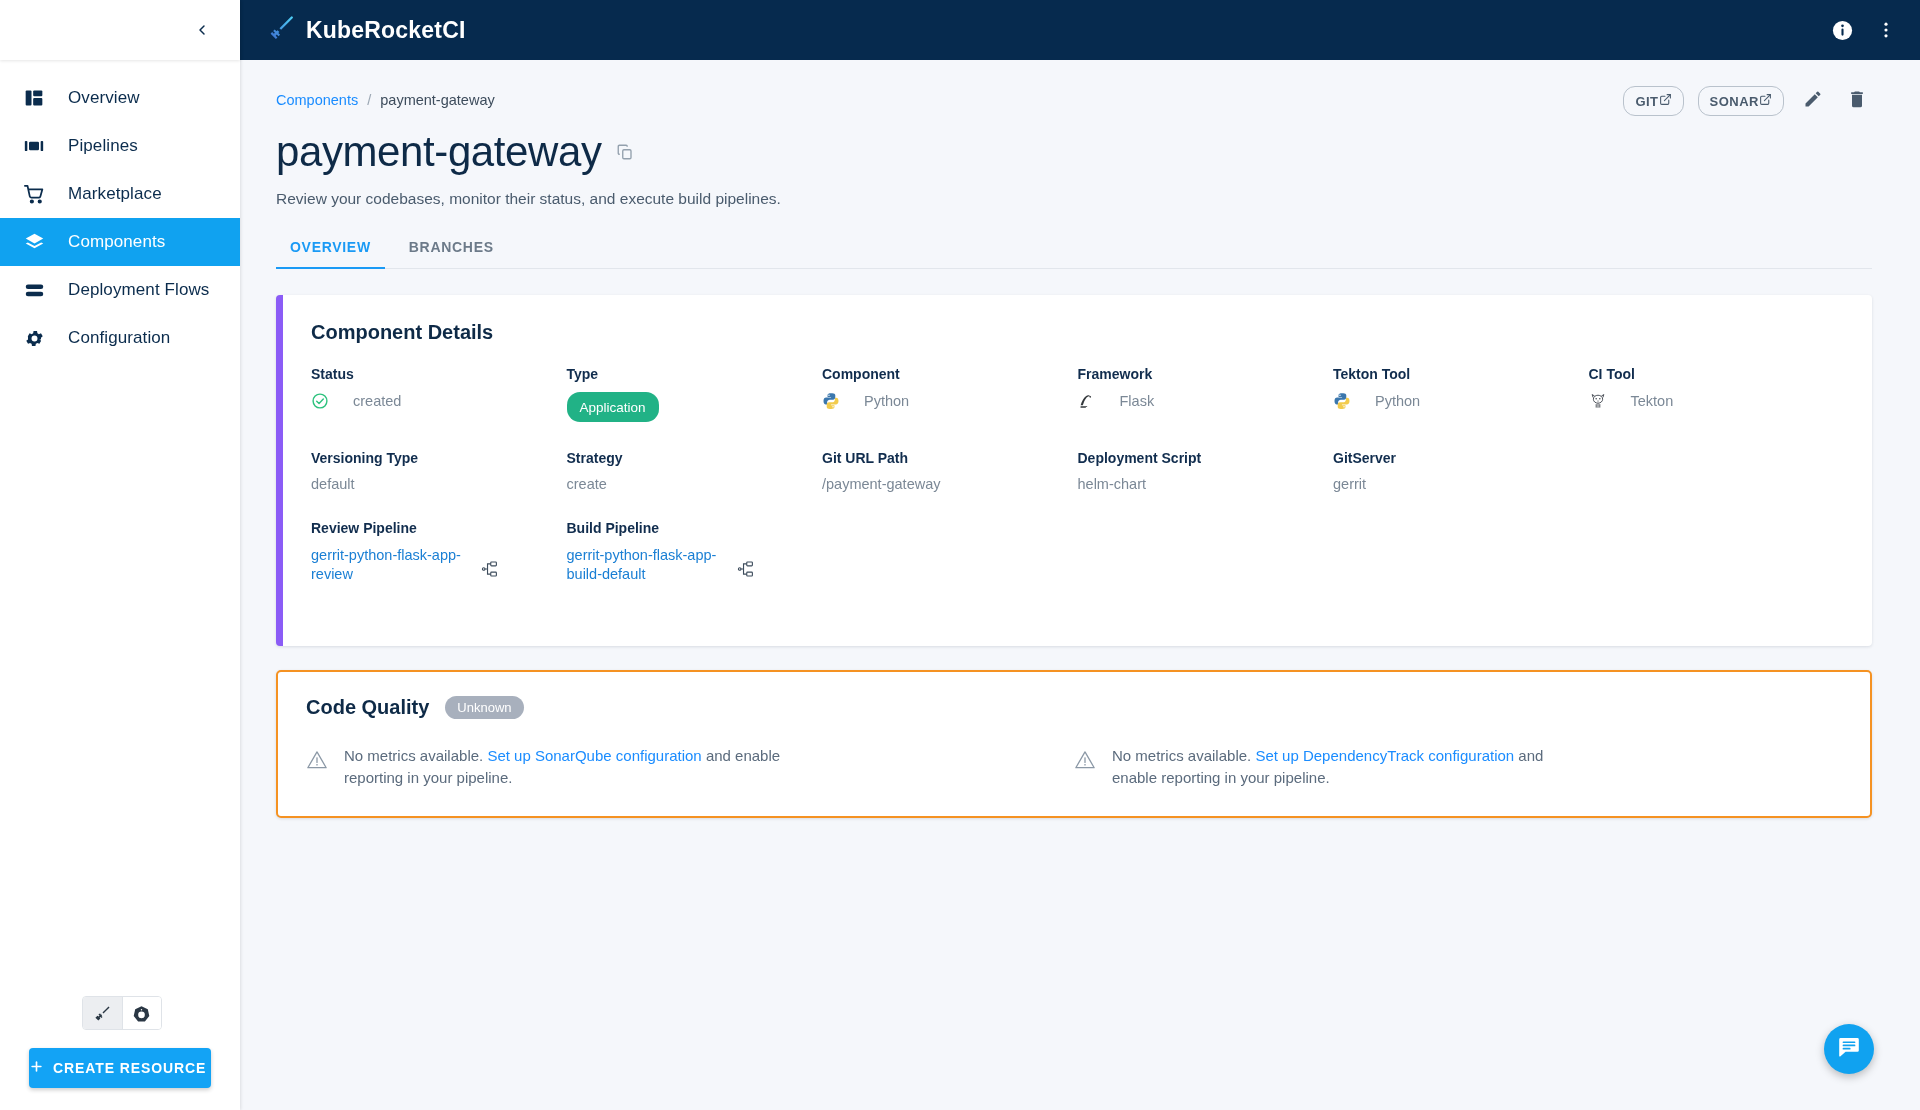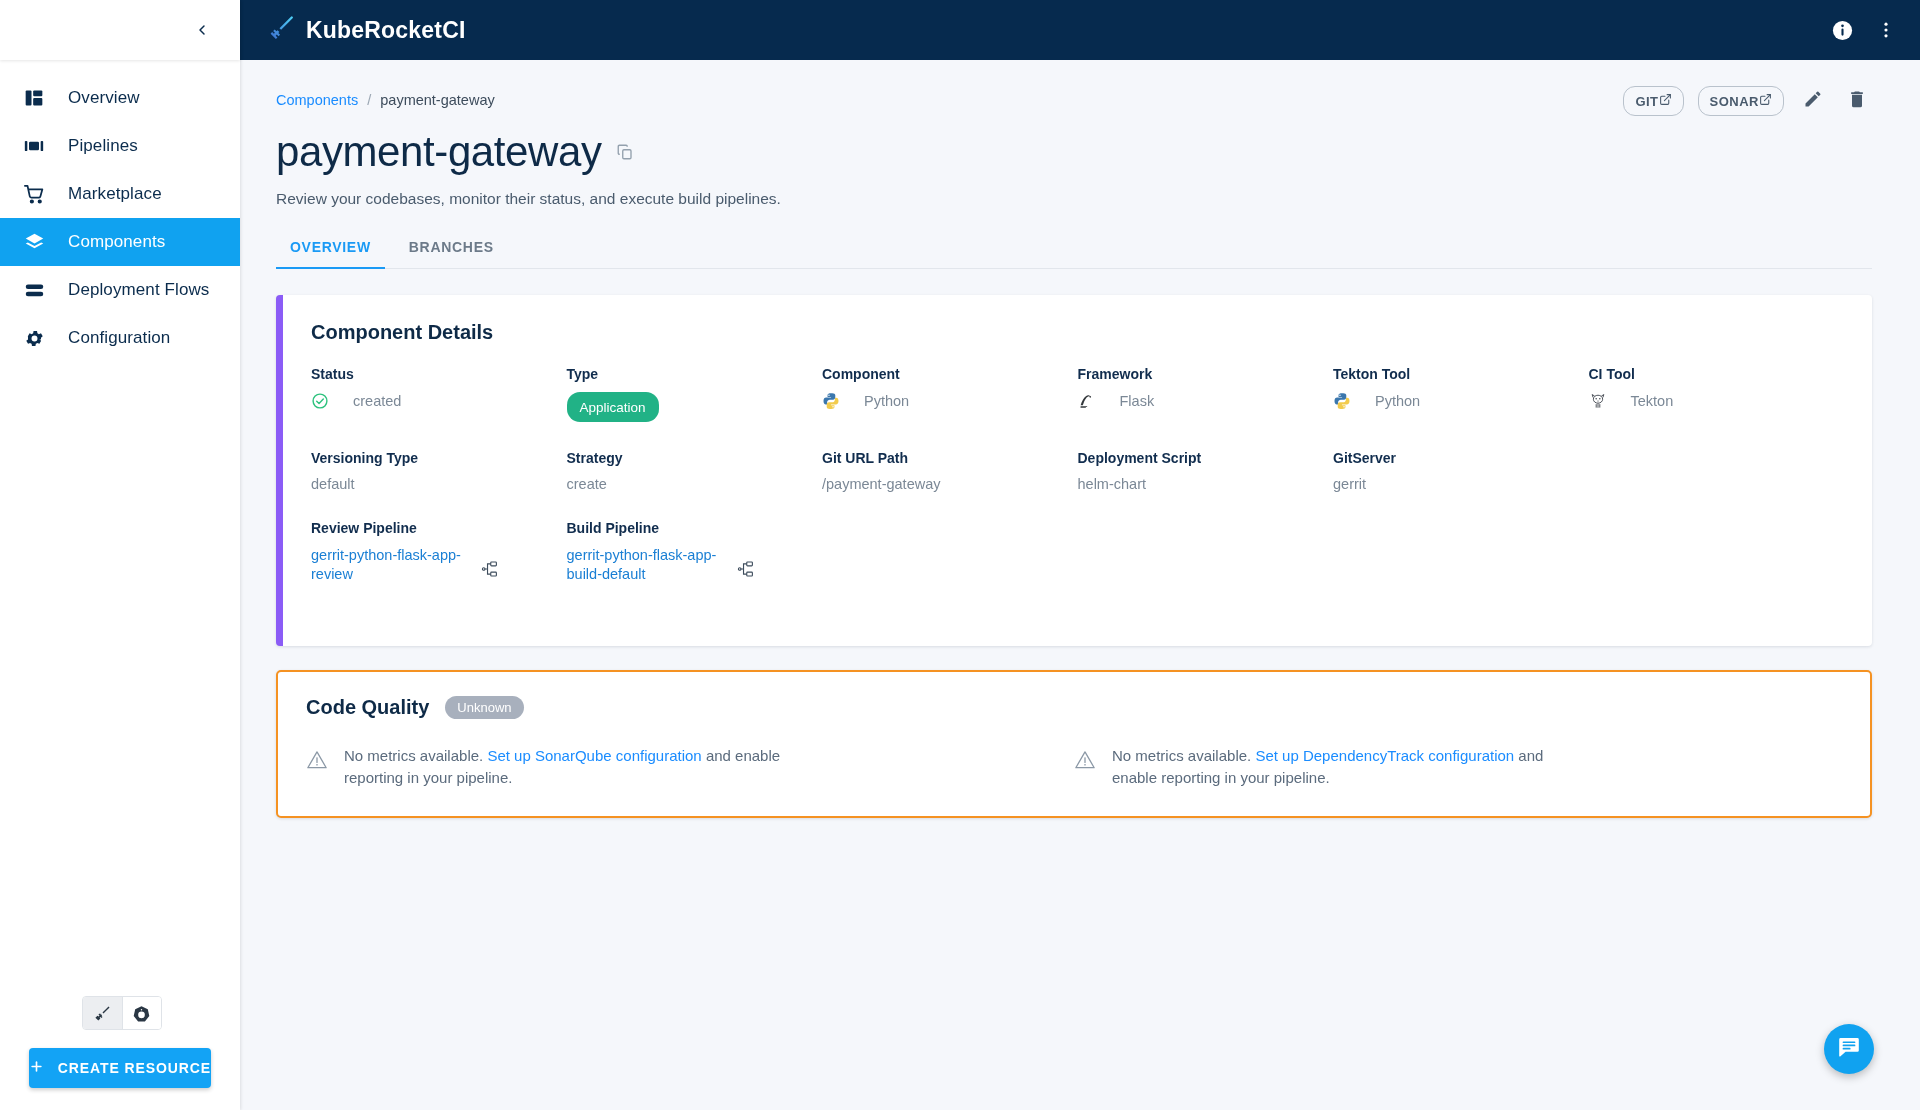--- a/index.html
+++ b/index.html
@@ -47,21 +47,21 @@
     border: 1px solid #dfe3e8; border-radius: 4px; overflow: hidden;
   }
   .icon-toggle {
     width: 40px; height: 32px; display: flex; align-items: center; justify-content: center;
     cursor: pointer; background: #fff; font-size: 15px;
   }
   .icon-toggle.selected { background: #eceef1; }
   .icon-toggle + .icon-toggle { border-left: 1px solid #dfe3e8; }
   .create-btn {
     margin: 0 auto; width: 182px; height: 40px; background: #13a3f5; color: #fff;
-    border: none; border-radius: 4px; display: flex; align-items: center; justify-content: space-between;
+    border: none; border-radius: 4px; display: flex; align-items: center; justify-content: flex-start;
     gap: 9px; font-size: 14px; font-weight: 700; letter-spacing: .9px; cursor: pointer;
     box-shadow: 0 2px 4px rgba(0,0,0,.20);
   }
 
   
   .main { flex: 1; display: flex; flex-direction: column; min-width: 0; }
   .topbar {
     height: 60px; background: #062a4e; display: flex; align-items: center;
     padding: 0 24px 0 28px; color: #fff; flex: 0 0 60px;
   }

